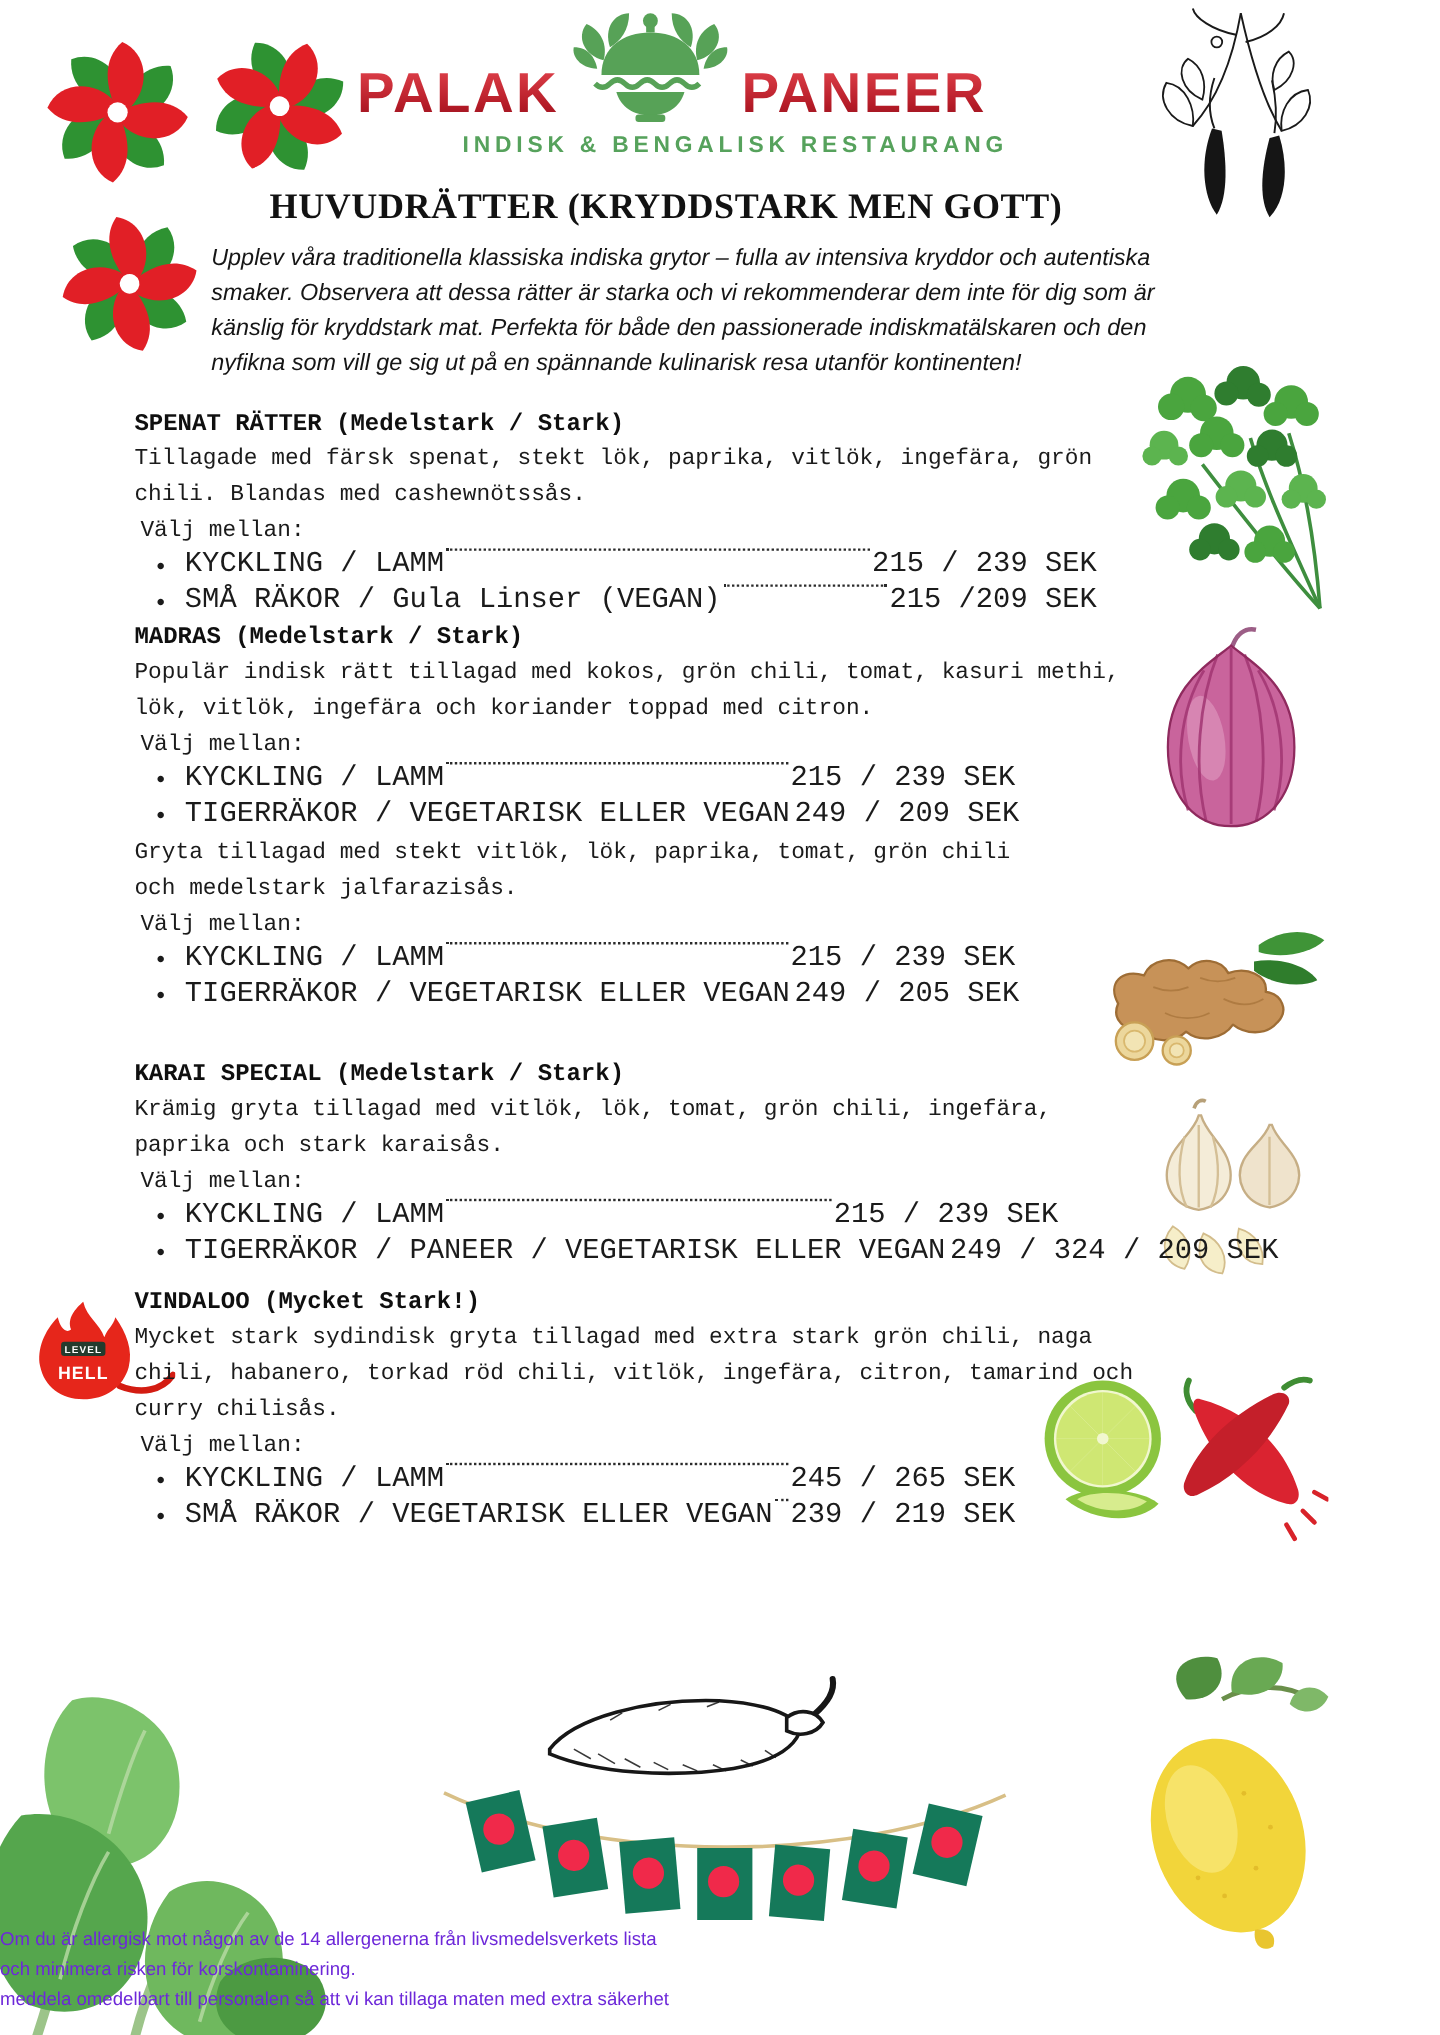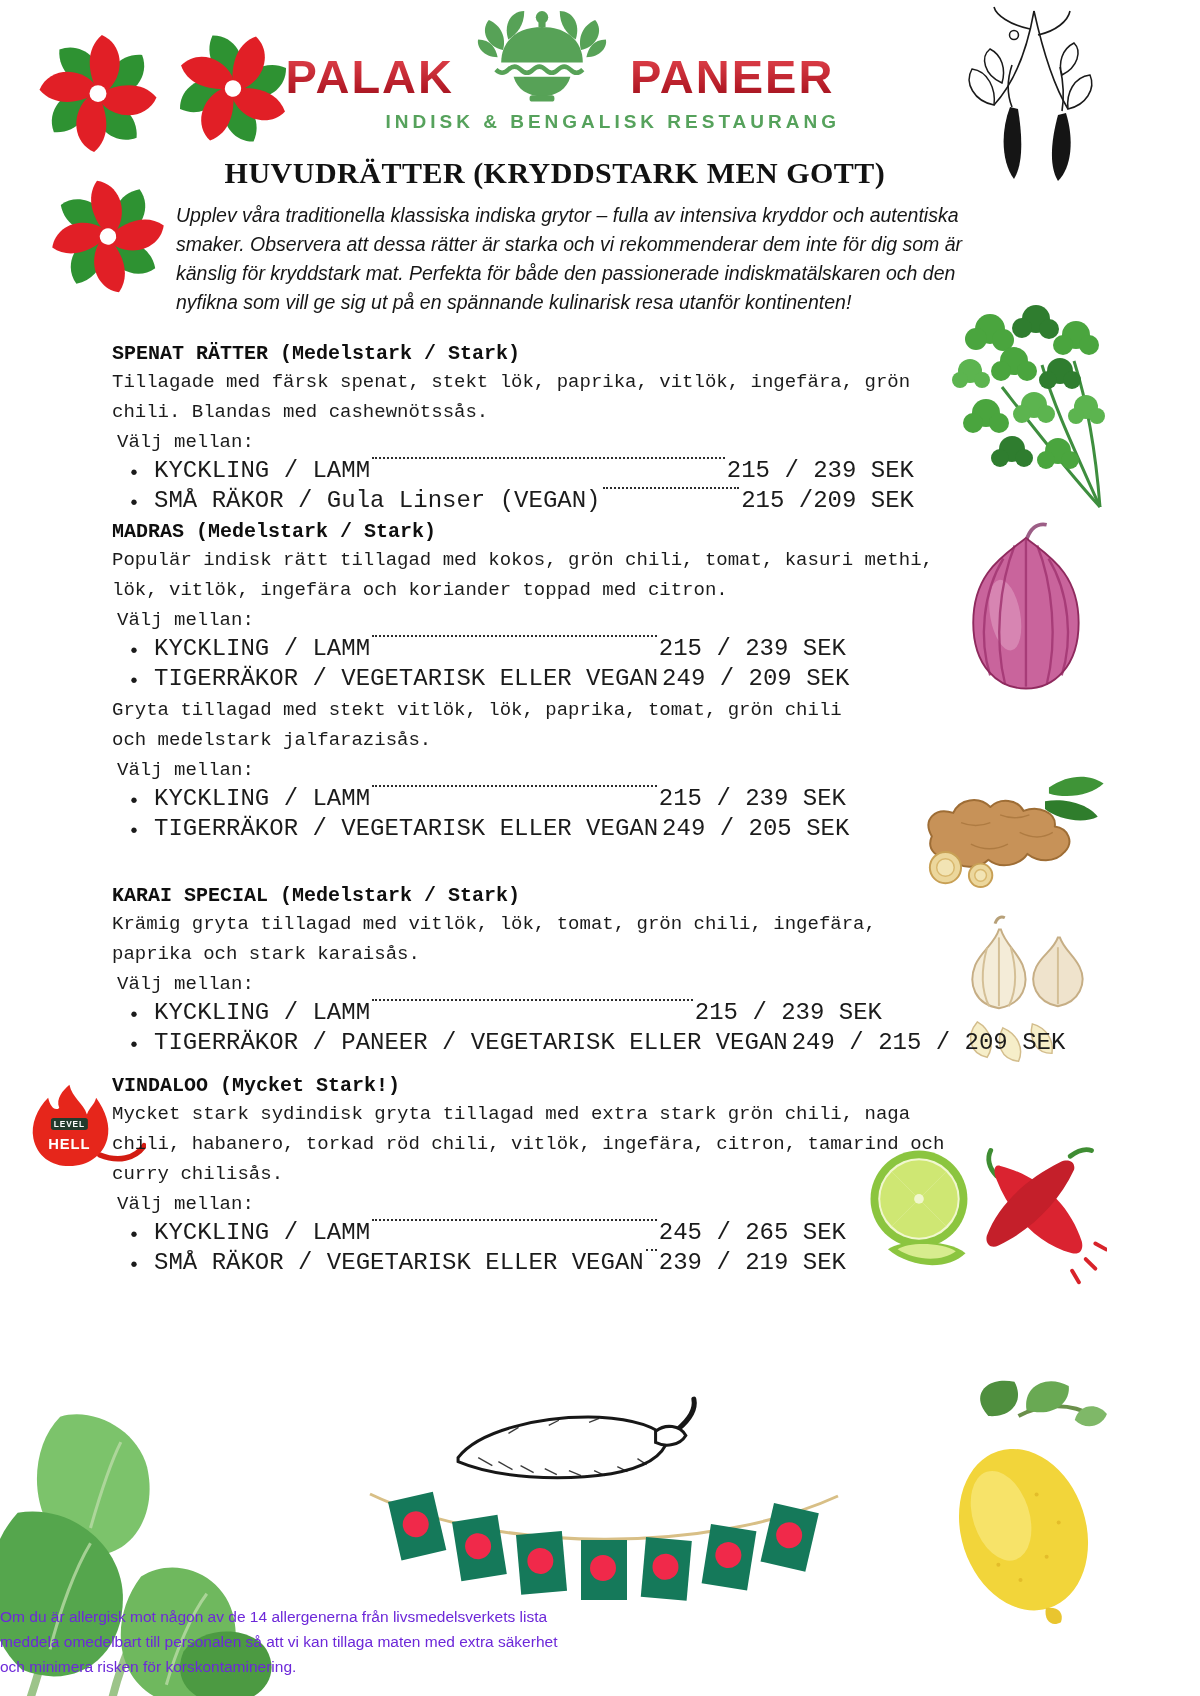--- a/index.html
+++ b/index.html
@@ -1,21 +1,21 @@
 <!DOCTYPE html>
 <html><head>
 <meta charset="utf-8">
 <style>
   * { margin:0; padding:0; box-sizing:border-box; }
   html,body { background:#ffffff; }
   body { font-family:"Liberation Sans", sans-serif; color:#1b1b1b; }
   .page { position:relative; width:1200px; height:1696px; margin:0 auto; background:#fff; overflow:hidden; }
 
   
-  .logo-row { position:absolute; left:280px; top:4px; width:560px; display:flex; justify-content:center; align-items:flex-end; gap:16px; }
+  .logo-row { position:absolute; left:280px; top:4px; width:560px; display:flex; justify-content:center; align-items:flex-end; gap:4px; }
   .brand { font-size:47px; font-weight:800; letter-spacing:2px; color:#bf1e2c; line-height:1; padding-bottom:4px; }
   @supports ((-webkit-background-clip:text) or (background-clip:text)) {
     .brand { background:linear-gradient(180deg,#e4454e 0%,#b31a26 70%,#8f1420 100%);
              -webkit-background-clip:text; background-clip:text;
              -webkit-text-fill-color:transparent; }
   }
   .cloche { width:148px; height:102px; margin:0 -2px -2px -2px; flex:0 0 auto; }
   .tagline { position:absolute; left:280px; top:111px; width:560px; text-align:right;
              font-size:19px; font-weight:700; letter-spacing:4px; color:#56a25c; }
   .page-title { position:absolute; left:0; top:156px; width:1110px; text-align:center;
@@ -340,21 +340,21 @@
     <p class="choose">Välj mellan:</p>
     <ul class="items">
       <li class="item">
         <span class="lbl">KYCKLING / LAMM</span>
         <span class="dots"></span>
         <span class="price">215 / 239 SEK</span>
       </li>
       <li class="item">
         <span class="lbl">TIGERRÄKOR / PANEER / VEGETARISK ELLER VEGAN</span>
         <span class="dots"></span>
-        <span class="price">249 / 215 / 209 SEK</span>
+        <span class="price">249 / 324 / 209 SEK</span>
       </li>
     </ul>
   </section>
 
   <section class="menu-section" id="s4">
     <h3 class="sec-name">VINDALOO (Mycket Stark!)</h3>
     <p class="sec-desc">Mycket stark sydindisk gryta tillagad med extra stark grön chili, naga chili, habanero, torkad röd chili, vitlök, ingefära, citron, tamarind och curry chilisås.</p>
     <p class="choose">Välj mellan:</p>
     <ul class="items">
       <li class="item">
@@ -454,17 +454,17 @@
       <circle cx="70" cy="190" r="2"></circle>
         <circle cx="92" cy="205" r="2"></circle>
         <circle cx="118" cy="182" r="2"></circle>
       <circle cx="108" cy="120" r="2"></circle>
         <circle cx="130" cy="148" r="2"></circle>
     </g>
   </svg>
 
   <div class="footer">
     <div>Om du är allergisk mot någon av de 14 allergenerna från livsmedelsverkets lista</div>
+    <div>och minimera risken för korskontaminering.</div>
     <div>meddela omedelbart till personalen så att vi kan tillaga maten med extra säkerhet</div>
-    <div>och minimera risken för korskontaminering.</div>
   </div>
 
 </div>
 
 </body></html>

